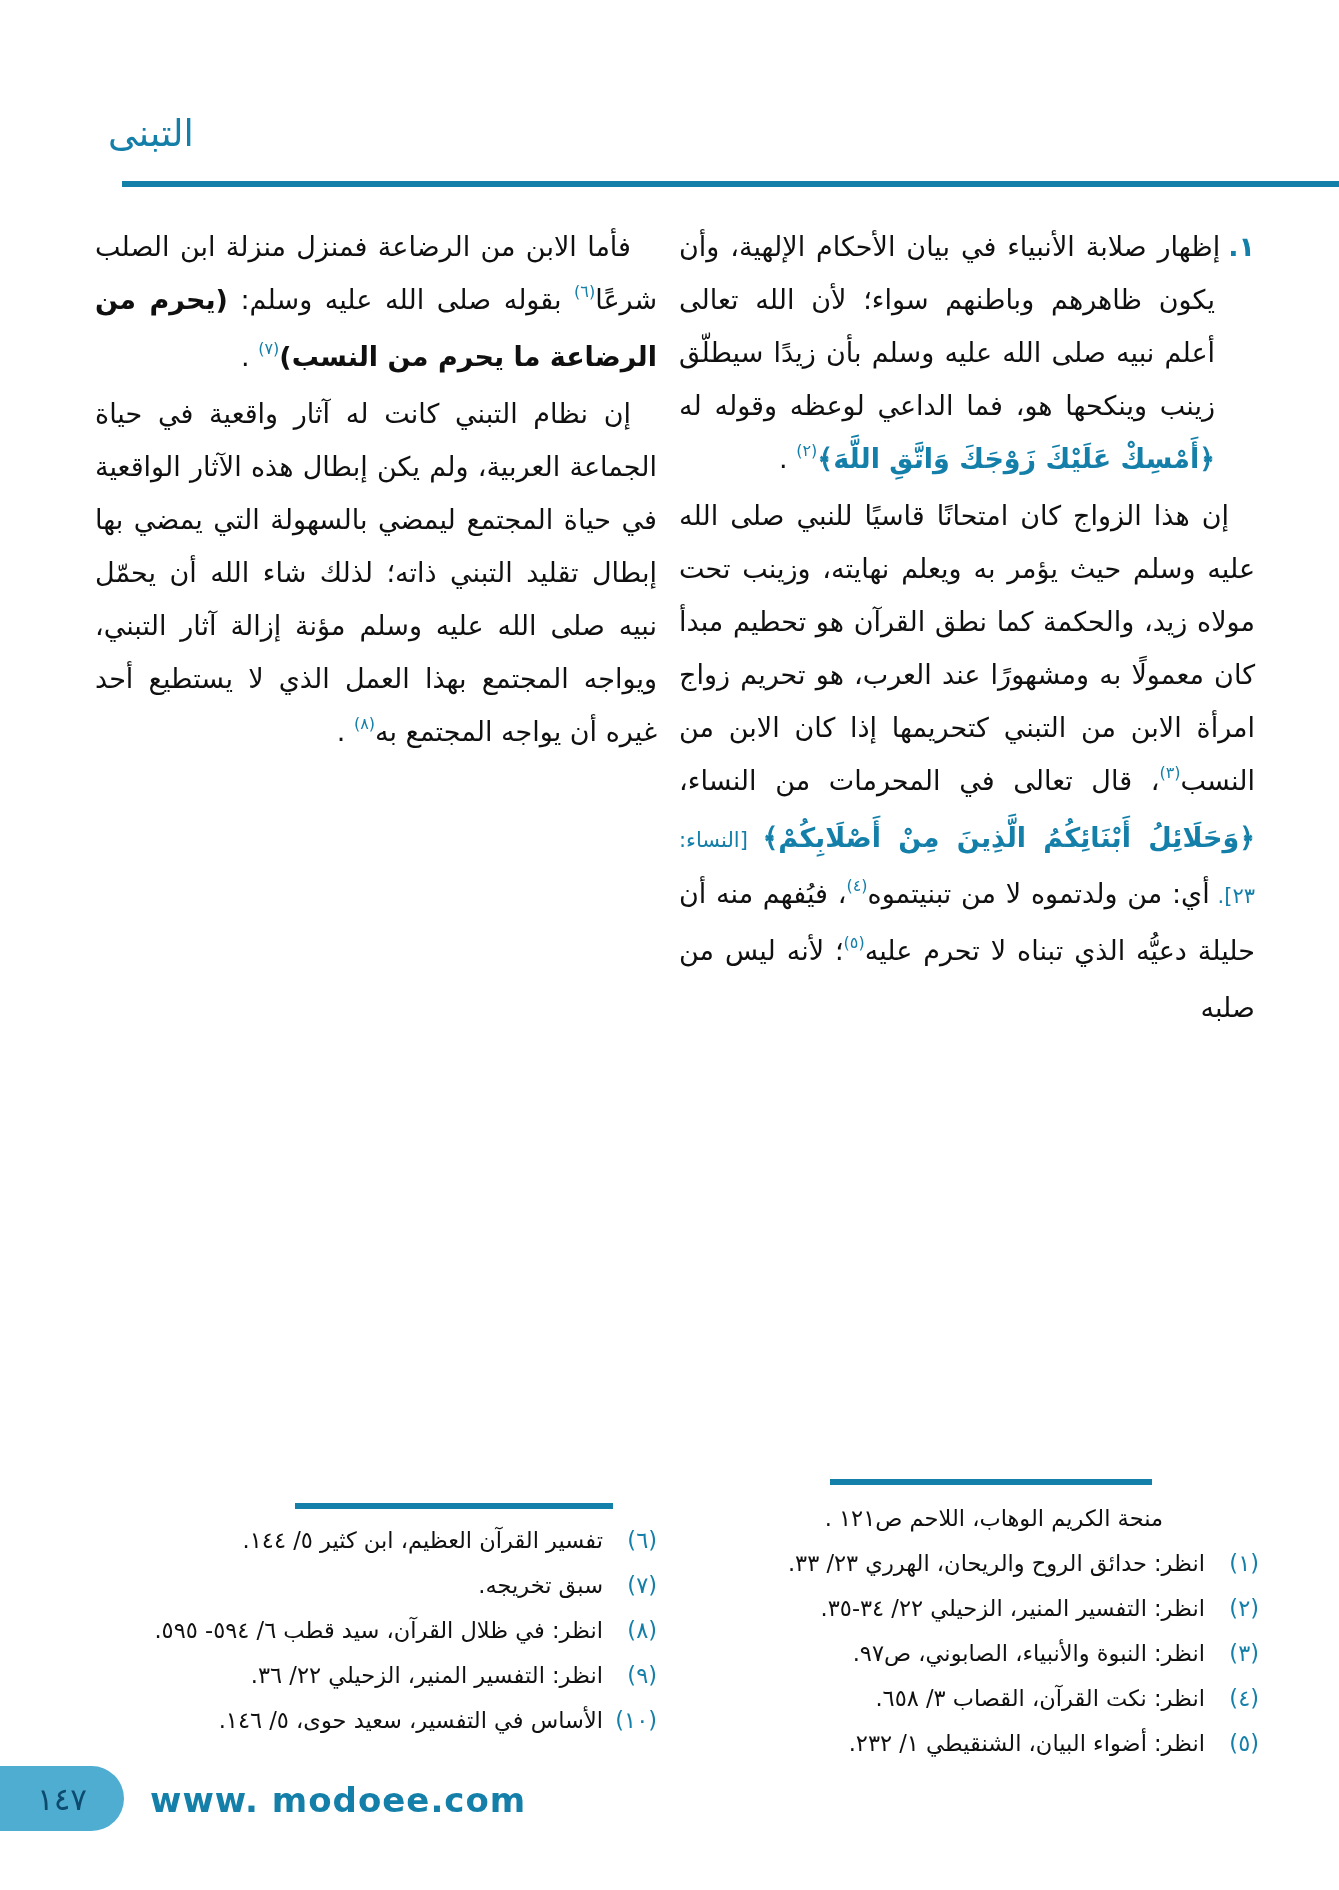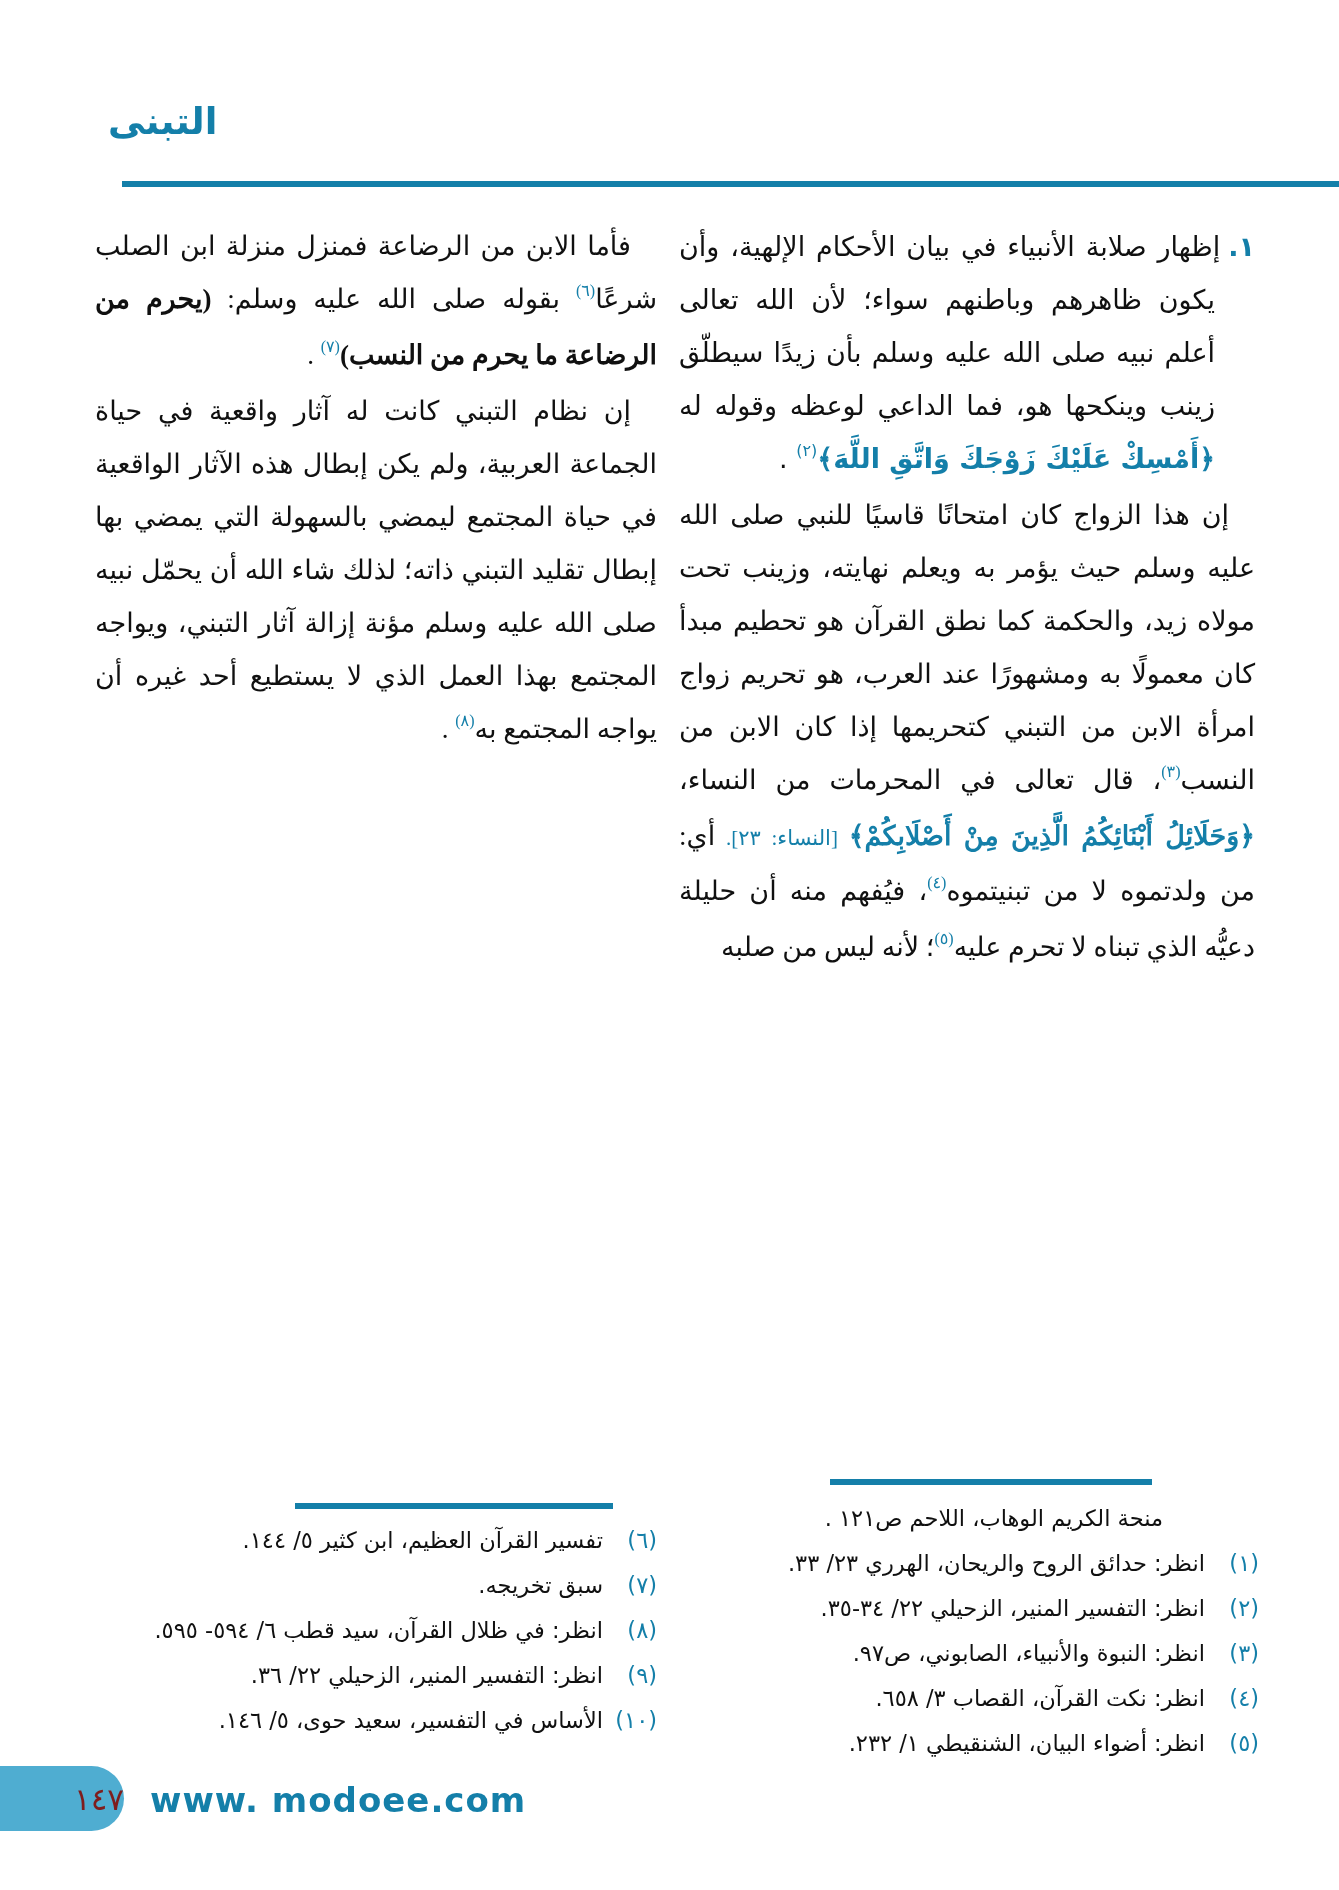--- a/index.html
+++ b/index.html
@@ -7,39 +7,39 @@
     --pill:#4fadd1;
     --ink:#101010;
   }
   html,body{margin:0;padding:0;}
   body{
     width:1339px;height:1890px;position:relative;background:#ffffff;
     font-family:"DejaVu Sans",sans-serif;color:var(--ink);overflow:hidden;
   }
   
   .hdr-title{
-    position:absolute;left:108px;top:100px;font-size:37px;font-weight:bold;
+    position:absolute;left:108px;top:112px;font-size:37px;font-weight:normal;
     color:var(--accent);direction:rtl;
   }
   .hdr-rule{
     position:absolute;left:122px;right:0;top:181px;height:6px;background:var(--accent);
   }
   
   .col{
     position:absolute;direction:rtl;text-align:justify;
     font-size:27px;line-height:53px;letter-spacing:0;
   }
   .col-right{right:84px;top:220px;width:576px;}
   .col-left{left:95px;top:220px;width:562px;}
   .blk{margin:0;}
   .blk-tail{text-align:right;}
   .blk-heading{font-weight:bold;text-indent:20px;}
   .blk-item{padding-right:40px;text-indent:-40px;}
   .blk-para{}
-  .indent{text-indent:26px;font-family:Liberation Serif, serif;}
+  .indent{text-indent:26px;}
   .item-num{color:var(--accent);font-weight:bold;margin-left:8px;}
   .sg-b{font-weight:bold;}
   .sg-q{color:var(--accent);font-weight:bold;}
   .sg-f{color:var(--accent);font-size:16px;position:relative;top:-12px;letter-spacing:-1px;}
   .sg-r{color:var(--accent);font-size:21px;}
   
   .sep{position:absolute;height:6px;background:var(--accent);}
   .sep-right{left:830px;top:1479px;width:322px;}
   .sep-left{left:295px;top:1503px;width:318px;}
   
@@ -49,22 +49,22 @@
   .fns-right{right:80px;top:1496px;width:576px;}
   .fns-left{left:95px;top:1518px;width:562px;}
   .fn-row{display:flex;gap:10px;direction:rtl;}
   .fn-row.cont{padding-right:96px;}
   .fn-num{color:var(--accent);white-space:nowrap;min-width:44px;text-align:right;}
   .fn-body{flex:1;text-align:justify;}
   .fn-row.cont .fn-body{text-align:right;}
   
   .page-pill{
     position:absolute;left:0;top:1766px;width:124px;height:65px;background:var(--pill);
-    border-radius:0 34px 34px 0;display:flex;align-items:center;justify-content:flex-start;
-    color:#7f1d1d;font-size:31px;direction:rtl;
+    border-radius:0 34px 34px 0;display:flex;align-items:center;justify-content:center;
+    color:#0c4a6e;font-size:31px;direction:rtl;
   }
   .site-link{
     position:absolute;left:150px;top:1780px;color:var(--accent);
     font-size:34px;font-weight:bold;letter-spacing:1px;text-align:center;
   }
 </style>
 </head>
 <body>
 
 <div class="hdr-title">التبنى</div>

